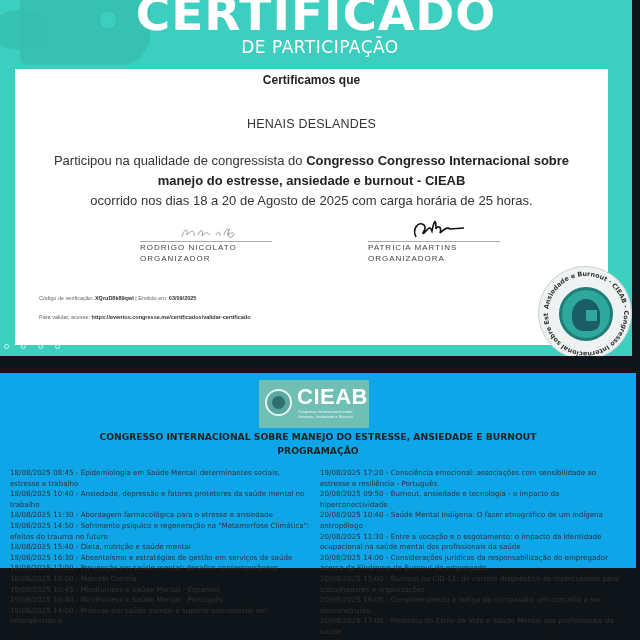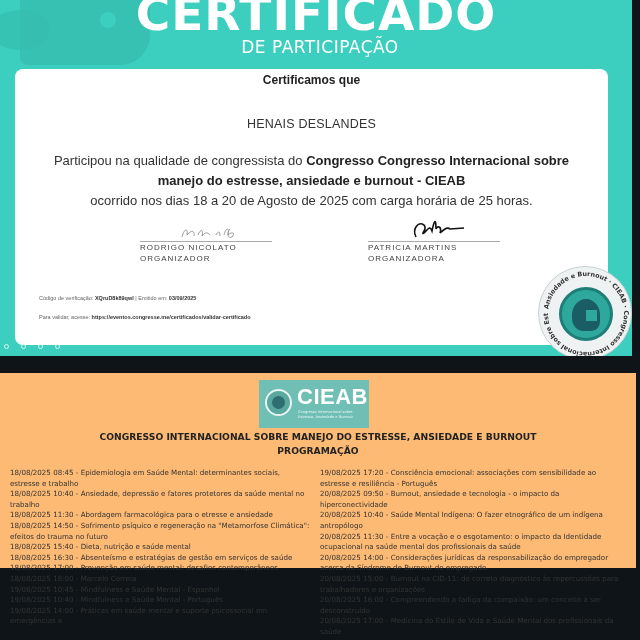--- a/index.html
+++ b/index.html
@@ -28,21 +28,21 @@
       color: #ffffff; font-family: "DejaVu Sans", sans-serif; font-weight: bold;
       font-size: 47px; letter-spacing: 1px;
     }
     .cert-subtitle {
       position: absolute; left: 0; width: 632px; top: 37px; text-align: center;
       color: #ffffff; font-family: "DejaVu Sans", sans-serif; font-size: 17px;
       letter-spacing: 0.5px; font-weight: normal; padding-left: 8px;
     }
     .cert-card {
       position: absolute; left: 15px; top: 69px; width: 593px; height: 276px;
-      background: #ffffff; border-radius: 8px;
+      background: #ffffff; border-radius: 0;
     }
     .cert-intro {
       position: absolute; left: 0; width: 100%; top: 4px; text-align: center;
       font-size: 12px; font-weight: bold; color: #222;
     }
     .cert-name {
       position: absolute; left: 0; width: 100%; top: 48px; text-align: center;
       font-size: 12.5px; color: #333; letter-spacing: 0.2px;
     }
     .cert-body {
@@ -93,21 +93,21 @@
     }
     .seal-text { position: absolute; left: 0; top: 0; width: 94px; height: 94px; }
 
     .cert-right-edge {
       position: absolute; left: 632px; top: 0; width: 8px; height: 640px; background: #0e1418;
     }
 
     
     .prog {
       position: absolute; left: 0; top: 373px; width: 636px; height: 195px;
-      background: #fdba74; font-family: "DejaVu Sans", sans-serif;
+      background: #0ea5e9; font-family: "DejaVu Sans", sans-serif;
     }
     .prog-logo {
       position: absolute; left: 259px; top: 7px; width: 110px; height: 48px;
       background: #6fbfb5;
     }
     .logo-circle {
       position: absolute; left: 6px; top: 9px; width: 27px; height: 27px; border-radius: 50%;
       border: 2px solid #e8f4f2; background: #5aa9a0;
     }
     .logo-circle::after {

